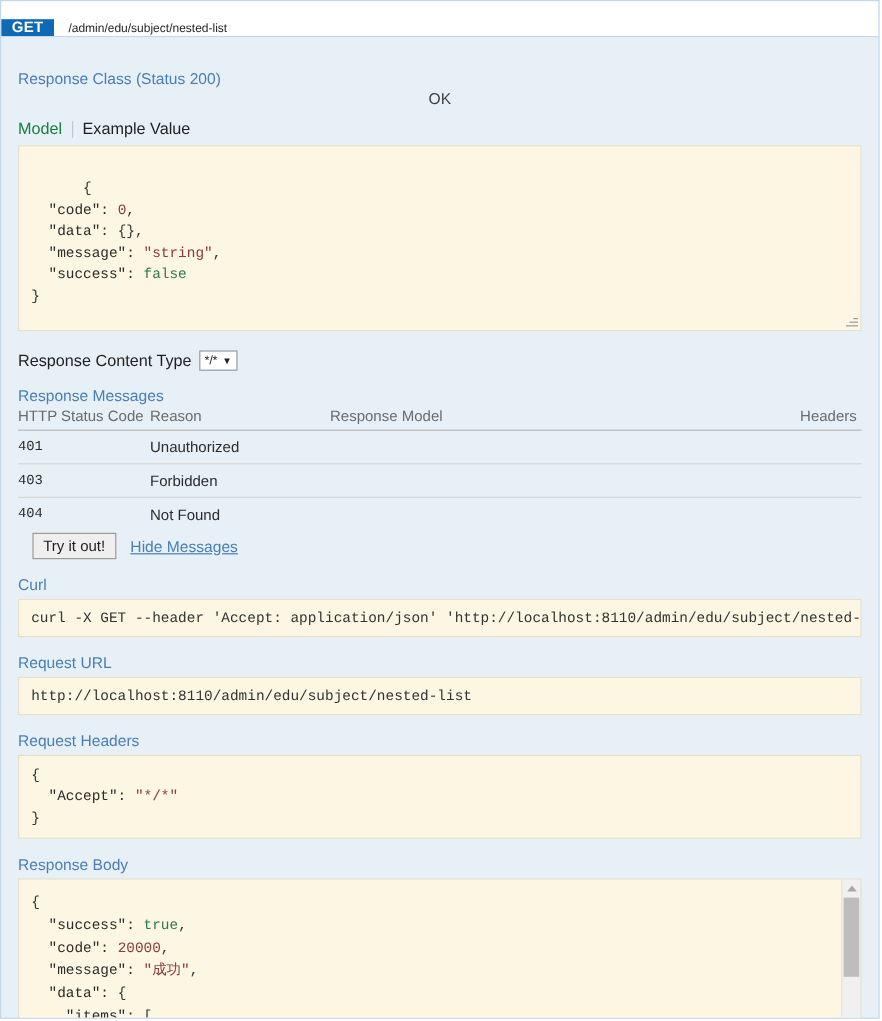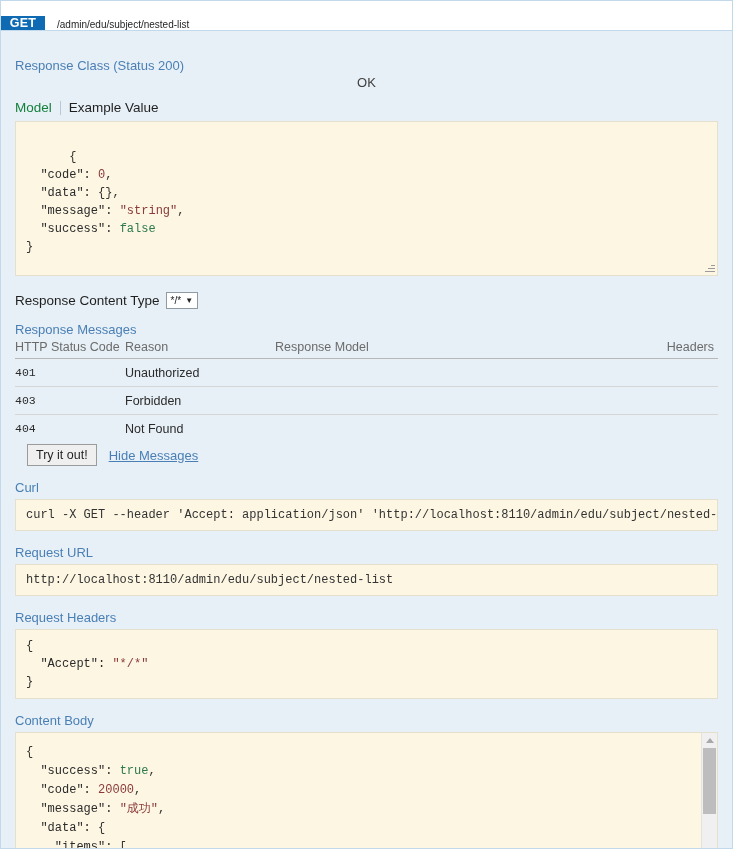--- a/index.html
+++ b/index.html
@@ -377,21 +377,21 @@
     <div class="code-block curl-block">curl -X GET --header 'Accept: application/json' 'http://localhost:8110/admin/edu/subject/nested-list'</div>
 
     <div class="sub-label">Request URL</div>
     <div class="code-block requrl-block">http://localhost:8110/admin/edu/subject/nested-list</div>
 
     <div class="sub-label">Request Headers</div>
     <div class="code-block reqhdr-block">{
   <span class="tok-key">"Accept":</span> <span class="tok-str">"*/*"</span>
 }</div>
 
-    <div class="sub-label">Content Body</div>
+    <div class="sub-label">Response Body</div>
     <div class="respbody-wrap">
       <div class="respbody-block">{
   <span class="tok-key">"success":</span> <span class="tok-bool">true</span>,
   <span class="tok-key">"code":</span> <span class="tok-num">20000</span>,
   <span class="tok-key">"message":</span> <span class="tok-str">"成功"</span>,
   <span class="tok-key">"data":</span> {
     <span class="tok-key">"items":</span> [
       {</div>
       <div class="scrollbar">
         <div class="scroll-arrow">

